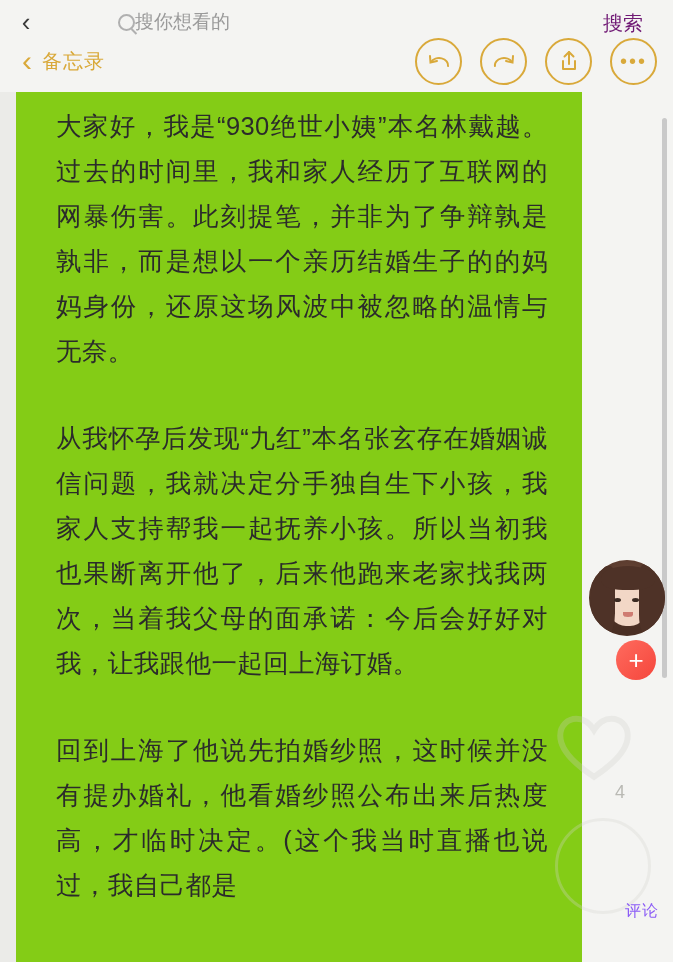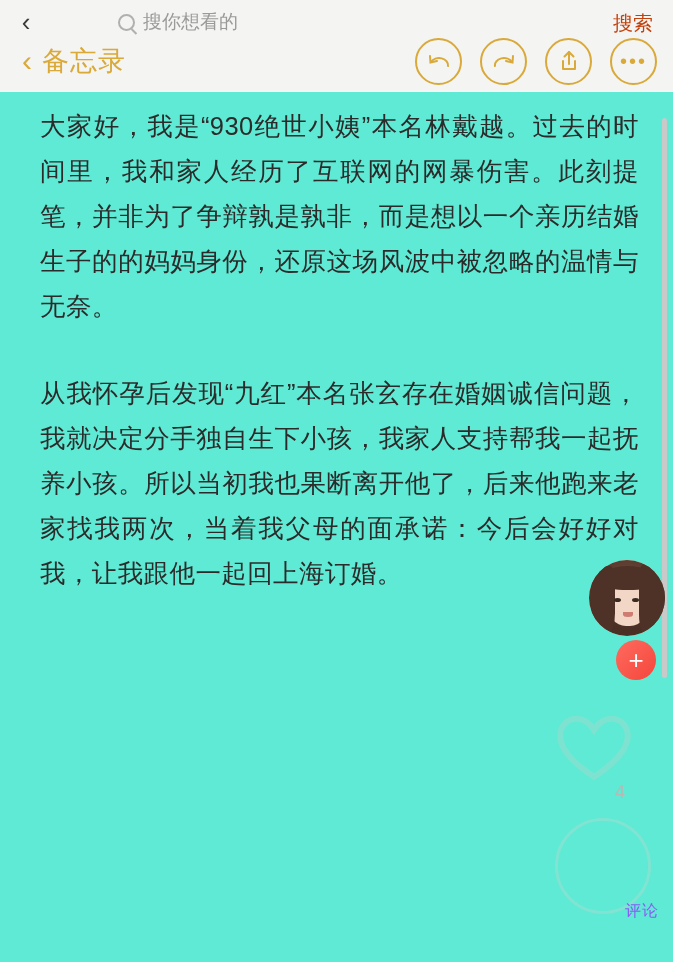--- a/index.html
+++ b/index.html
@@ -36,45 +36,44 @@
     justify-content: center;
     color: #3a3a3a;
     font-size: 26px;
     font-weight: 300;
   }
   .search-pill {
     flex: 0 0 auto;
     margin-left: 66px;
     display: flex;
     align-items: center;
-    gap: 8px;
     color: #9a9a9a;
     font-size: 19px;
   }
   .search-pill .mag {
     display: inline-block;
     width: 17px; height: 17px;
     border: 2px solid #b0b0b0;
     border-radius: 50%;
     position: relative;
   }
   .search-pill .mag::after {
     content: "";
     position: absolute;
     width: 2px; height: 7px;
     background: #b0b0b0;
     transform: rotate(-45deg);
     right: -2px; bottom: -6px;
   }
   .search-action {
     position: absolute;
-    right: 20px;
+    right: 30px;
     top: 10px;
     font-size: 20px;
-    color: #c2410c;
+    color: #701a75;
   }
 
   
   .appbar {
     position: absolute;
     top: 30px; left: 0;
     width: 673px;
     height: 62px;
     display: flex;
     align-items: center;
@@ -84,21 +83,21 @@
     color: #d9a93a;
     font-size: 30px;
     line-height: 1;
     font-weight: 400;
     width: 26px;
     text-align: center;
   }
   .appbar .app-title {
     margin-left: 2px;
     color: #d9a93a;
-    font-size: 27px;
+    font-size: 20px;
     letter-spacing: 1px;
   }
   .appbar .spacer { flex: 1; }
 
   .circle-btn {
     width: 47px; height: 47px;
     border-radius: 50%;
     border: 2px solid #d9a93a;
     color: #d9a93a;
     display: flex;
@@ -106,24 +105,24 @@
     justify-content: center;
     margin-right: 18px;
     font-size: 21px;
   }
   .circle-btn.dots { letter-spacing: 2px; font-size: 20px; margin-right: 16px; }
   .circle-btn svg { display: block; }
 
   
   .note-area {
     position: absolute;
-    top: 92px; left: 0;
-    width: 673px;
+    top: 92px; left: 16px;
+    width: 566px;
     height: 870px;
-    background: #5eead4;
+    background: #84cc16;
     overflow: hidden;
   }
   .note-body {
     padding: 12px 34px 0 40px;
     color: #2b2b2b;
     font-size: 25.5px;
     line-height: 45px;
     letter-spacing: 0.4px;
     text-align: justify;
   }
@@ -313,20 +312,21 @@
       <span>•••</span>
     </div>
   </div>
 
   <div class="edge-strip"></div>
 
   <div class="note-area">
     <div class="note-body">
       <p>大家好，我是“930绝世小姨”本名林戴越。过去的时间里，我和家人经历了互联网的网暴伤害。此刻提笔，并非为了争辩孰是孰非，而是想以一个亲历结婚生子的的妈妈身份，还原这场风波中被忽略的温情与无奈。</p>
       <p>从我怀孕后发现“九红”本名张玄存在婚姻诚信问题，我就决定分手独自生下小孩，我家人支持帮我一起抚养小孩。所以当初我也果断离开他了，后来他跑来老家找我两次，当着我父母的面承诺：今后会好好对我，让我跟他一起回上海订婚。</p>
+      <p>回到上海了他说先拍婚纱照，这时候并没有提办婚礼，他看婚纱照公布出来后热度高，才临时决定。(这个我当时直播也说过，我自己都是</p>
     </div>
   </div>
 
   <div class="scrollbar"></div>
 
   <div class="avatar">
     <div class="hair-back"></div>
     <div class="face"></div>
     <div class="hair-left"></div>
     <div class="hair-right"></div>

